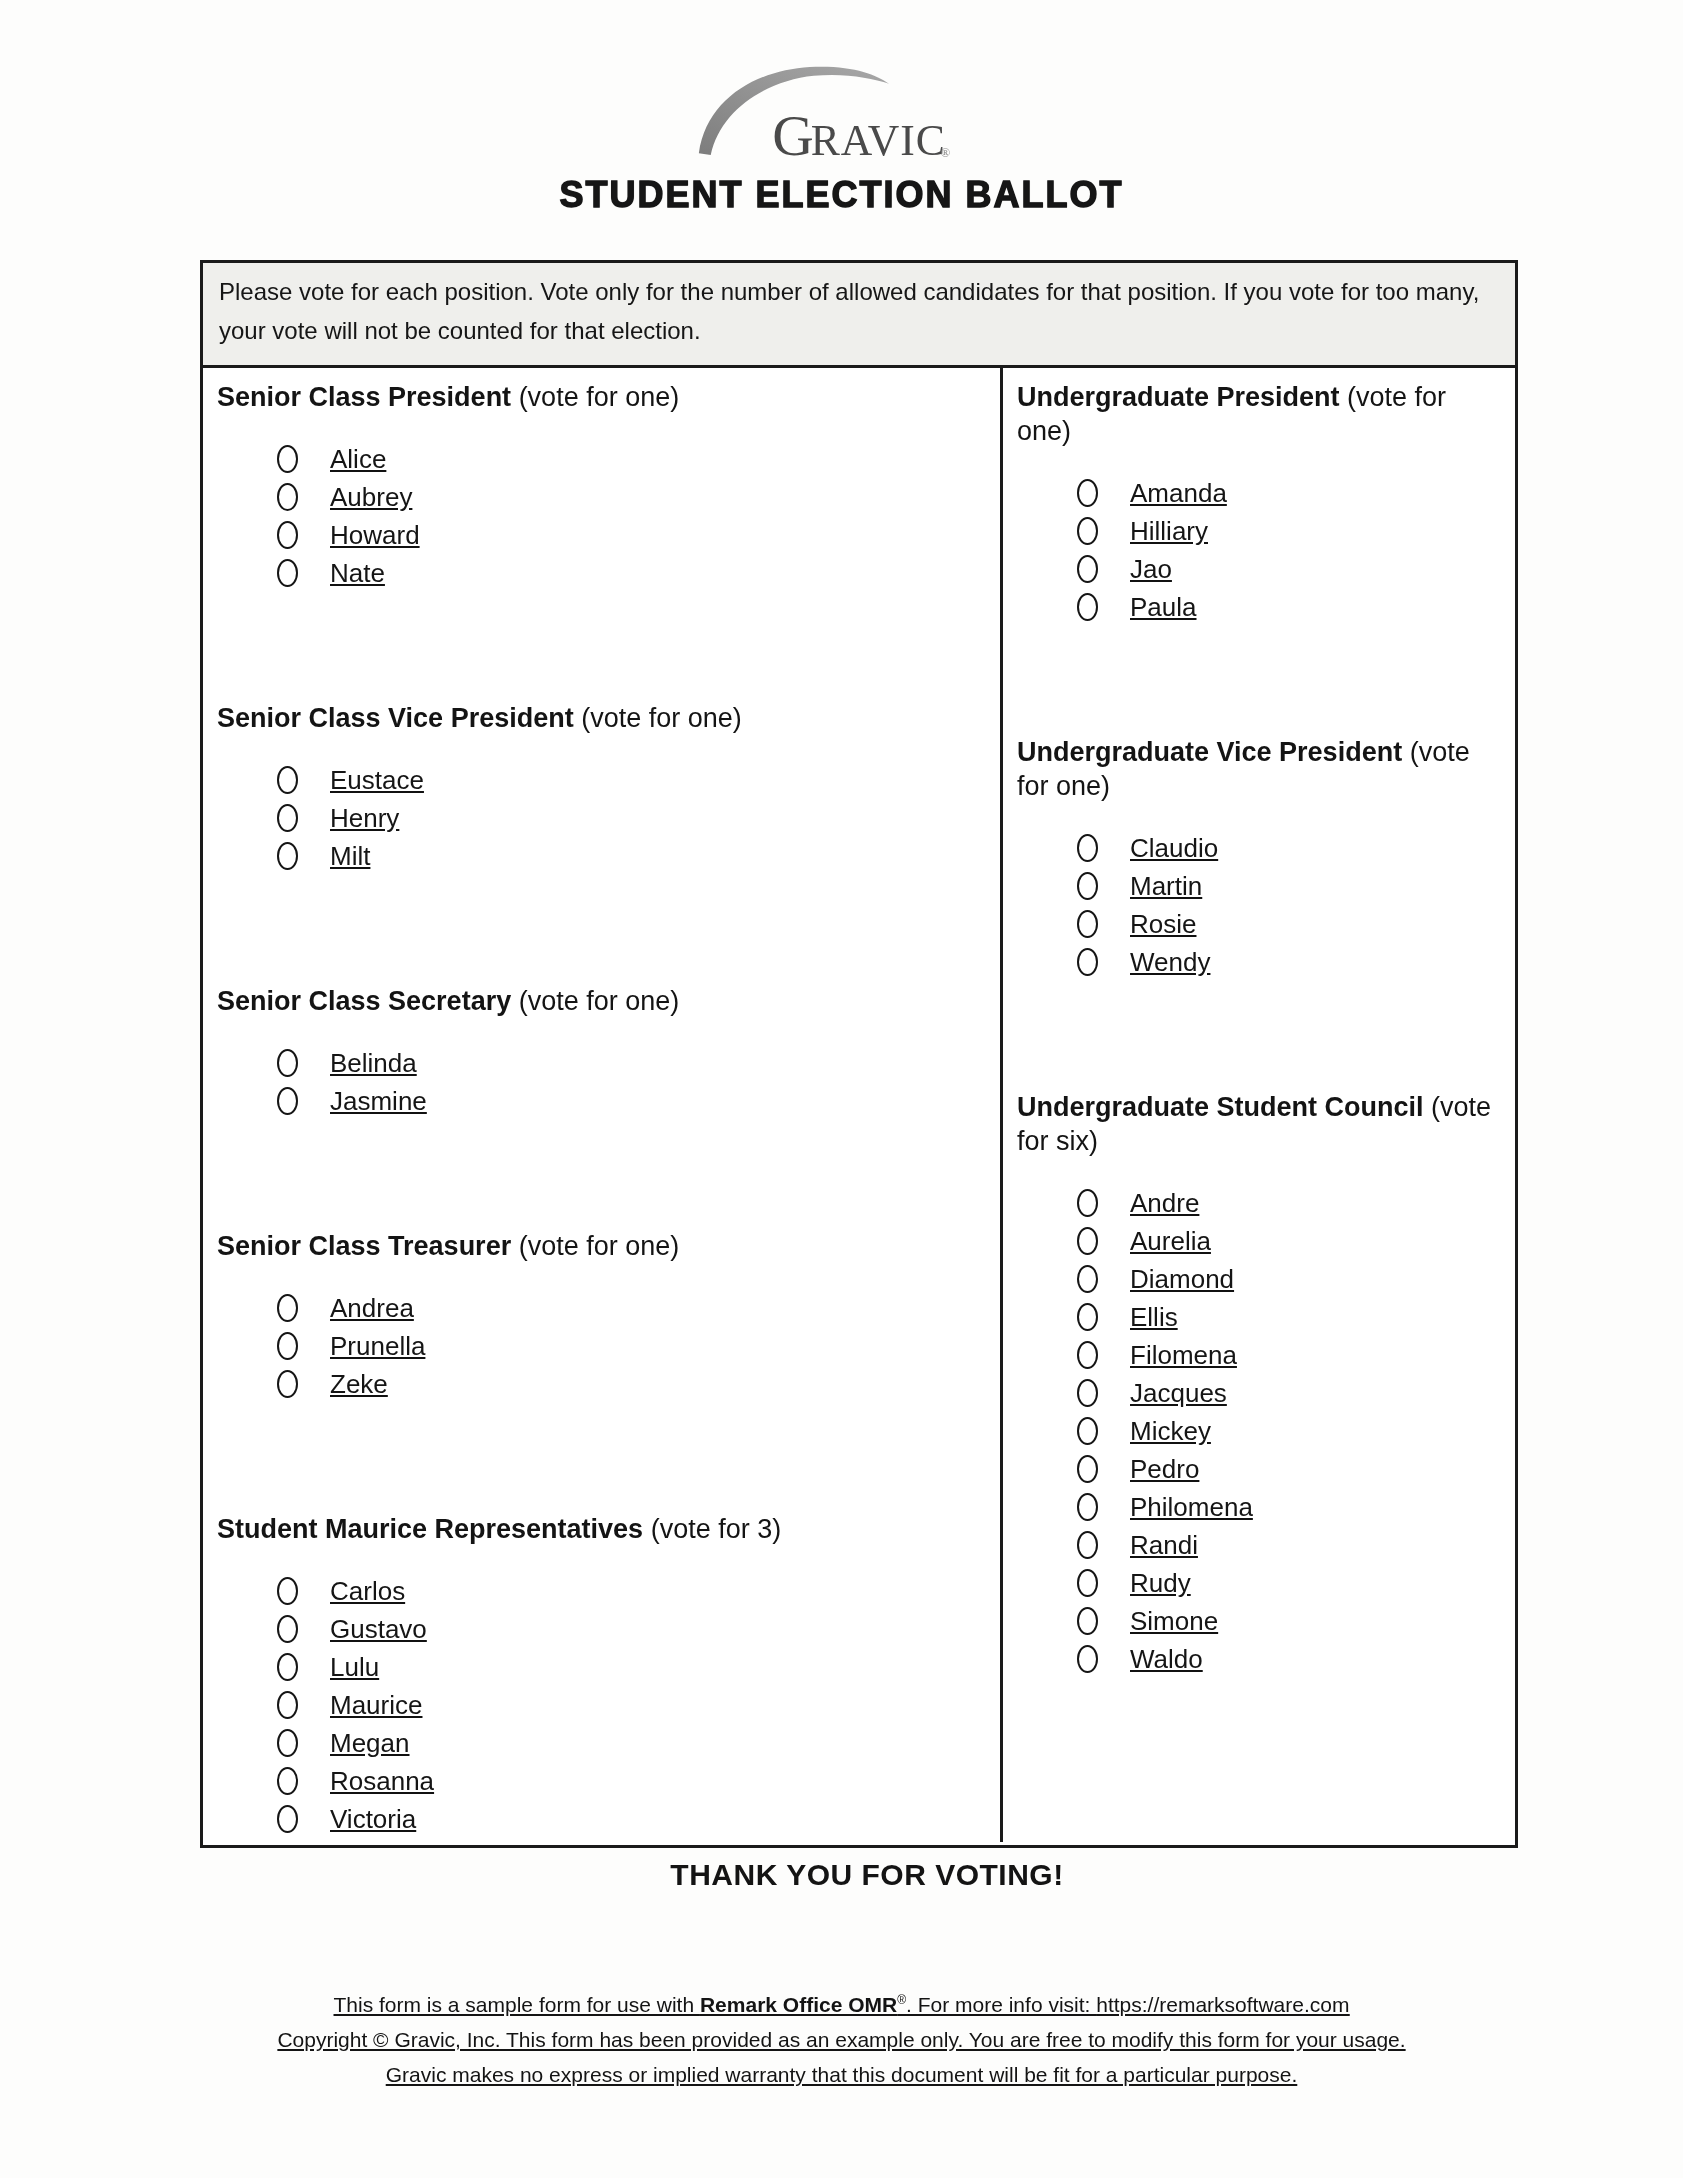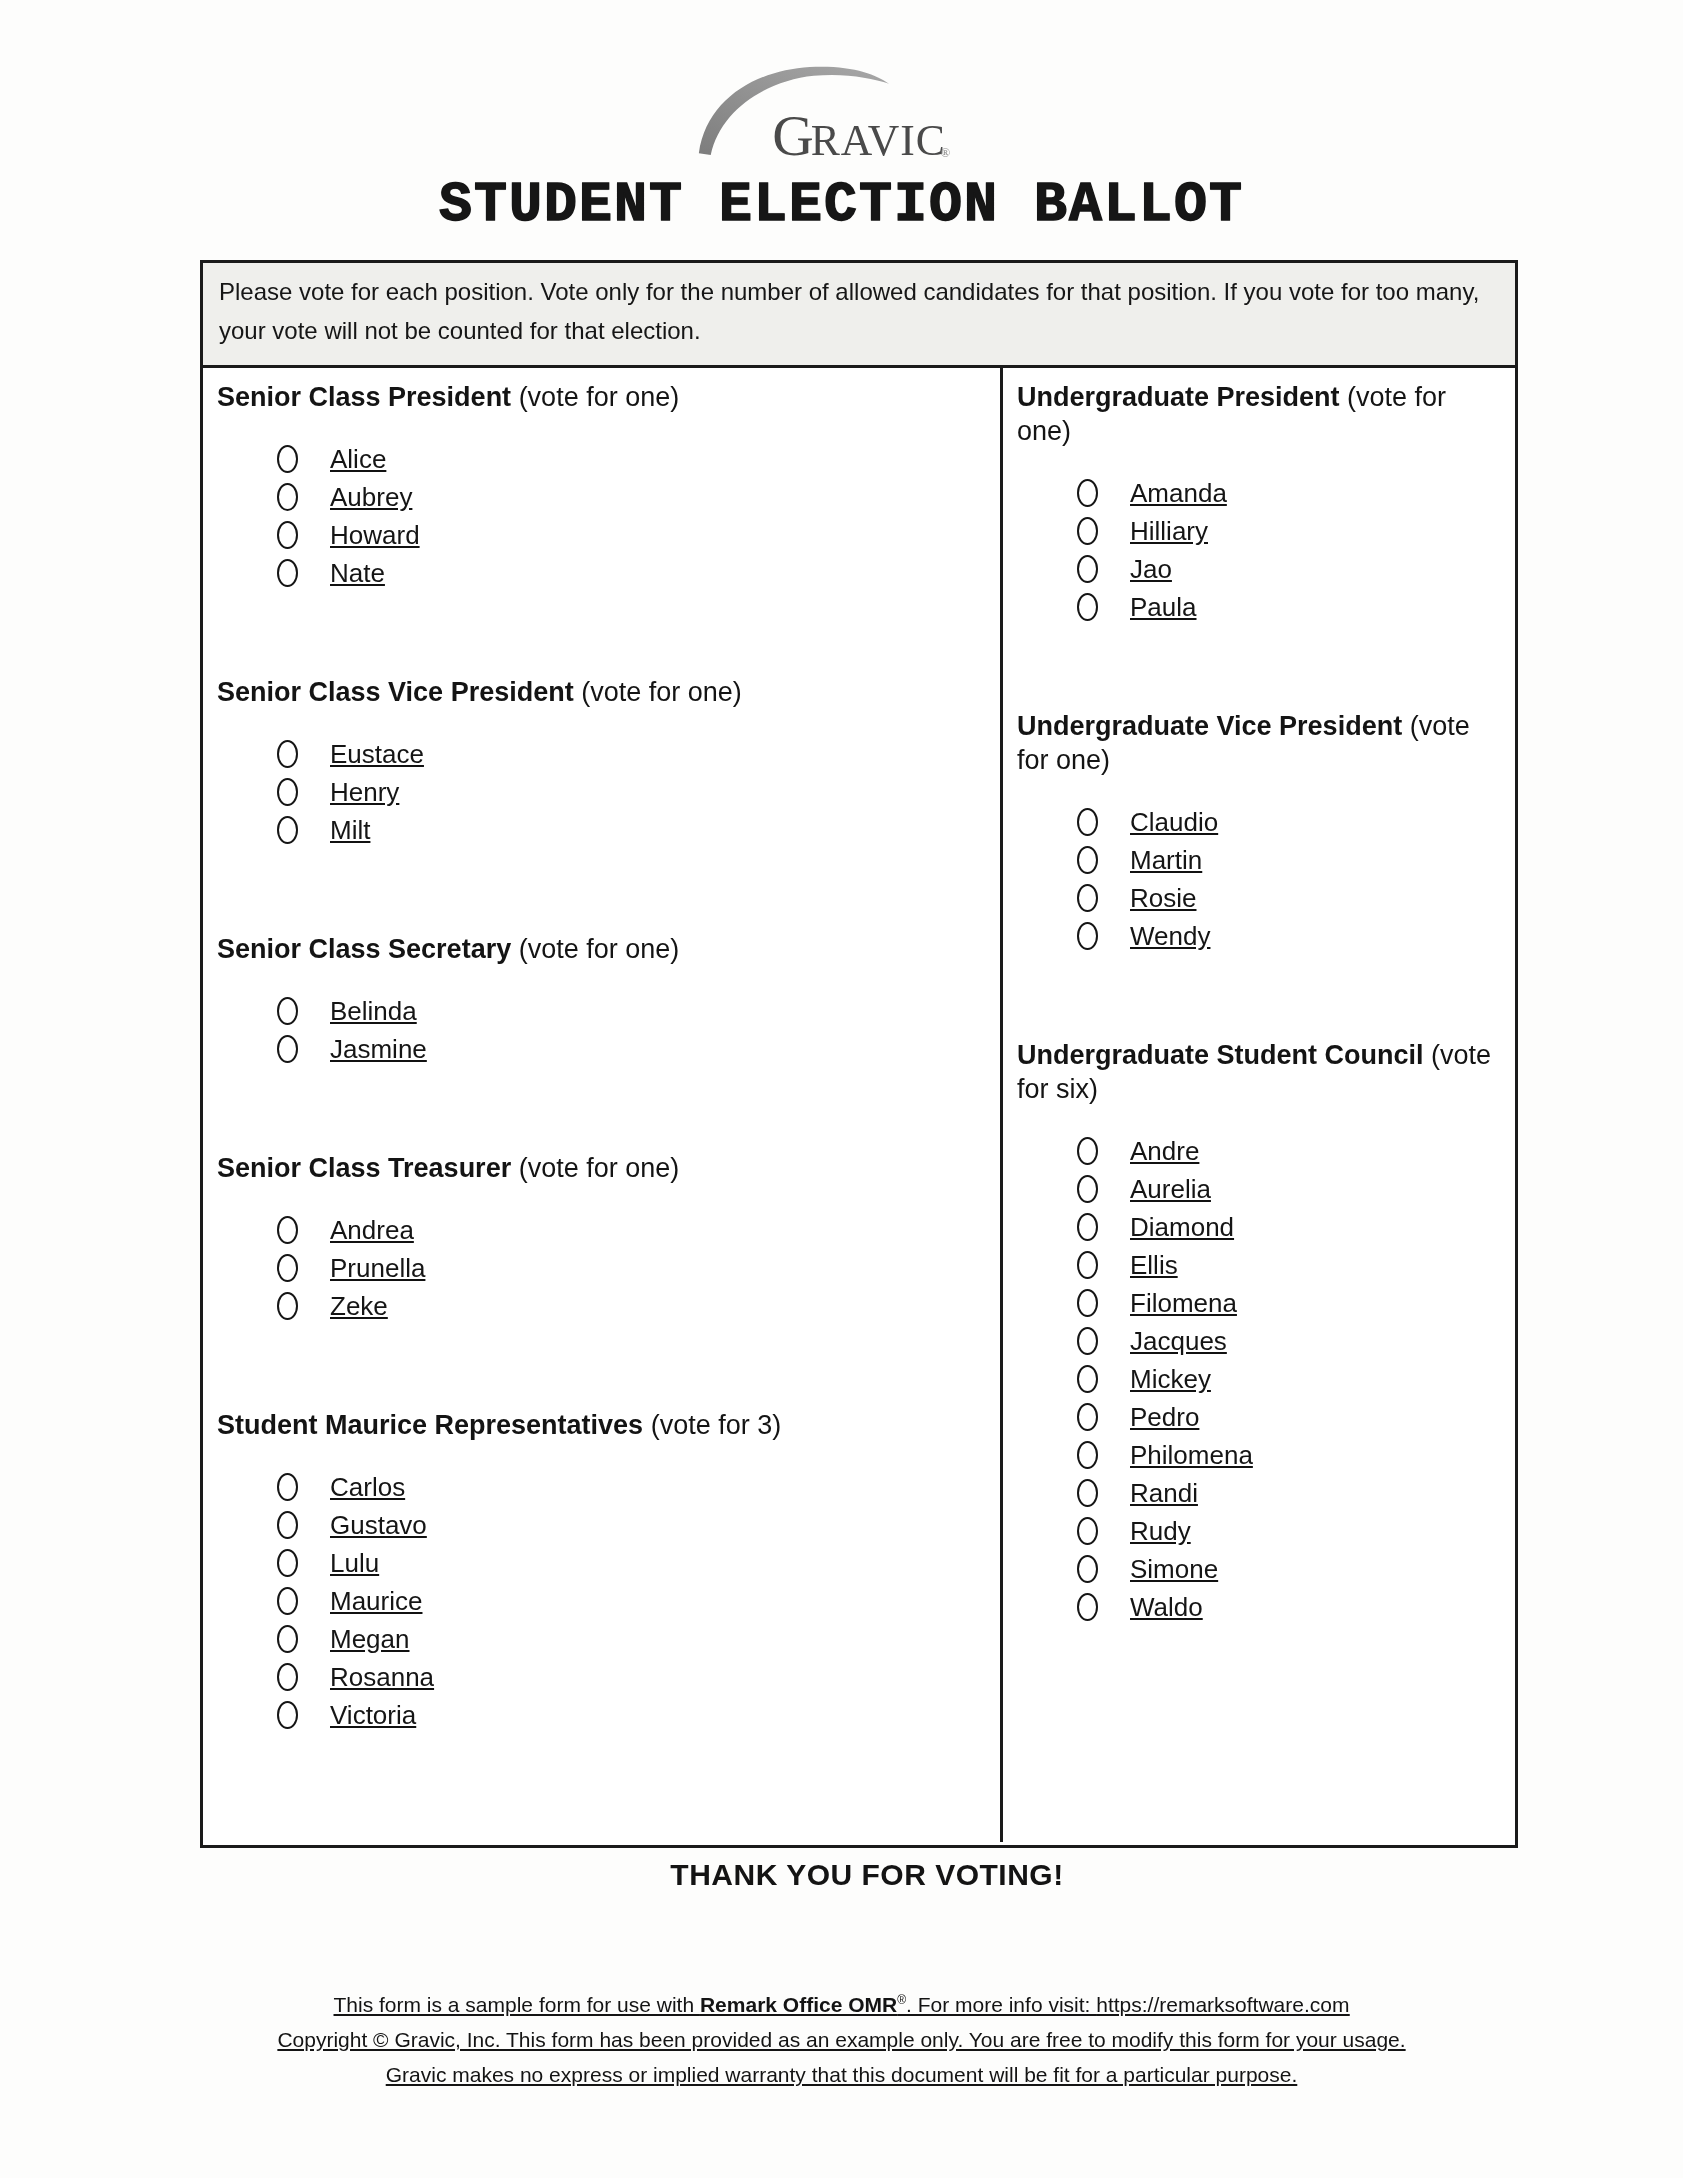--- a/index.html
+++ b/index.html
@@ -21,23 +21,23 @@
     top: 54px;
     width: 327px;
     height: 117px;
   }
   .page-title {
     position: absolute;
     top: 174px;
     left: 0;
     width: 100%;
     text-align: center;
-    font-family: Liberation Mono, monospace;
+    font-family: Liberation Sans, sans-serif;
     font-weight: bold;
-    font-size: 55px;
+    font-size: 36px;
     letter-spacing: 2px;
     color: #161616;
     -webkit-text-stroke: 1.3px #161616;
     text-shadow: 0 0 1px #161616;
   }
 
   
   .ballot-table {
     position: absolute;
     left: 200px;
@@ -62,21 +62,21 @@
   }
   .col {
     padding: 0 10px 0 14px;
   }
   .col-left {
     width: 800px;
     border-right: 3px solid #1a1a1a;
   }
   .col-right { flex: 1; }
 
-  .ballot-section { margin-top: 83px; }
+  .ballot-section { margin-top: 109px; }
   .ballot-section:first-child { margin-top: 12px; }
   .section-title {
     font-size: 27px;
     line-height: 34px;
     font-weight: normal;
     color: #141414;
   }
   .position-name { font-weight: bold; }
   .vote-note { font-weight: normal; }
 

